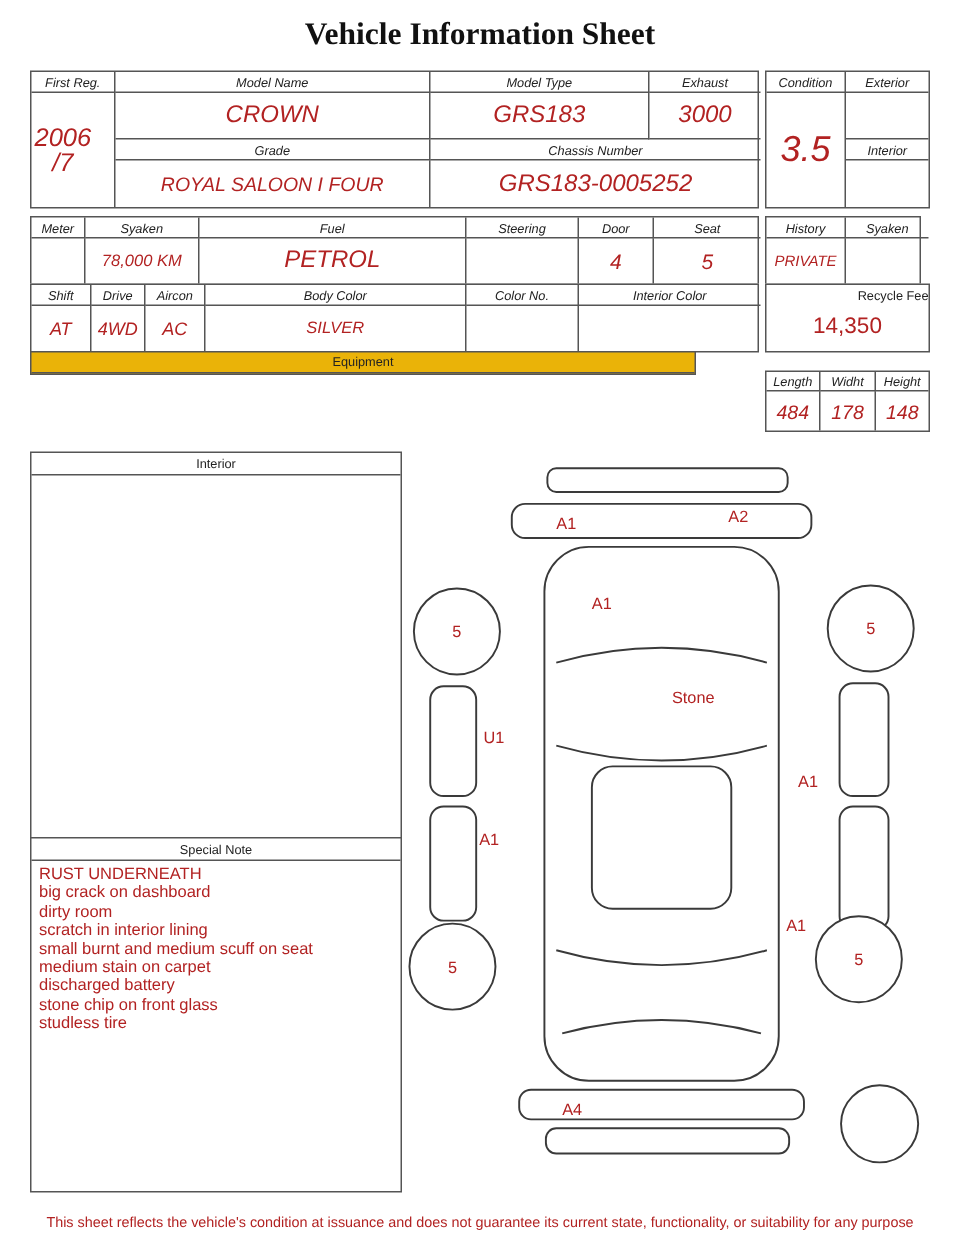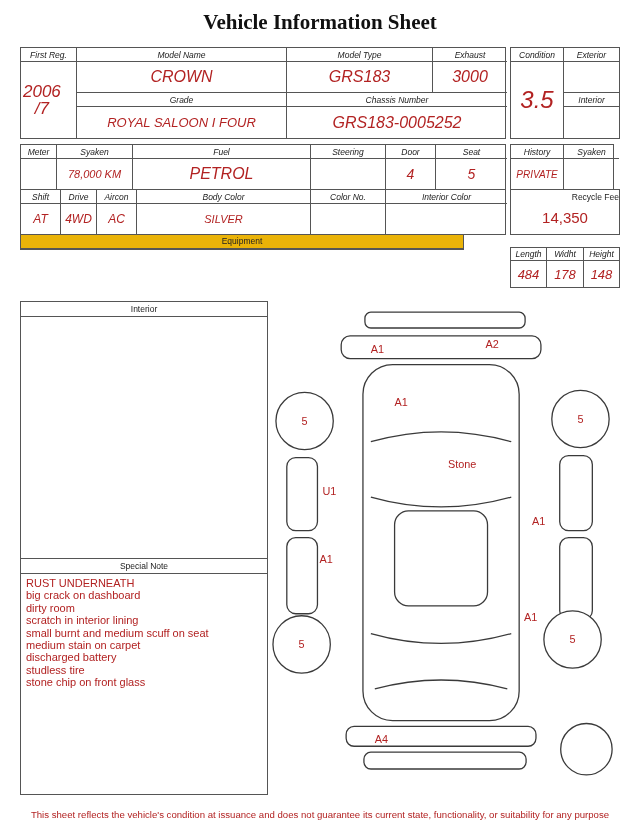--- a/index.html
+++ b/index.html
@@ -146,22 +146,22 @@
       <div class="note-box">
         <div class="box-head">Special Note</div>
         <div class="note-lines">
           <div class="note-line">RUST UNDERNEATH</div>
           <div class="note-line">big crack on dashboard</div>
           <div class="note-line">dirty room</div>
           <div class="note-line">scratch in interior lining</div>
           <div class="note-line">small burnt and medium scuff on seat</div>
           <div class="note-line">medium stain on carpet</div>
           <div class="note-line">discharged battery</div>
+          <div class="note-line">stone chip on front glass</div>
           <div class="note-line">studless tire</div>
-          <div class="note-line">stone chip on front glass</div>
         </div>
       </div>
     </div>
 
     <div class="diagram-wrap">
       <svg width="352" height="495" viewBox="272 312 356 496">
 
         <rect class="shape" x="368" y="321" width="162" height="16" rx="6"></rect>
         <rect class="shape" x="344" y="345" width="202" height="23" rx="9"></rect>
 

